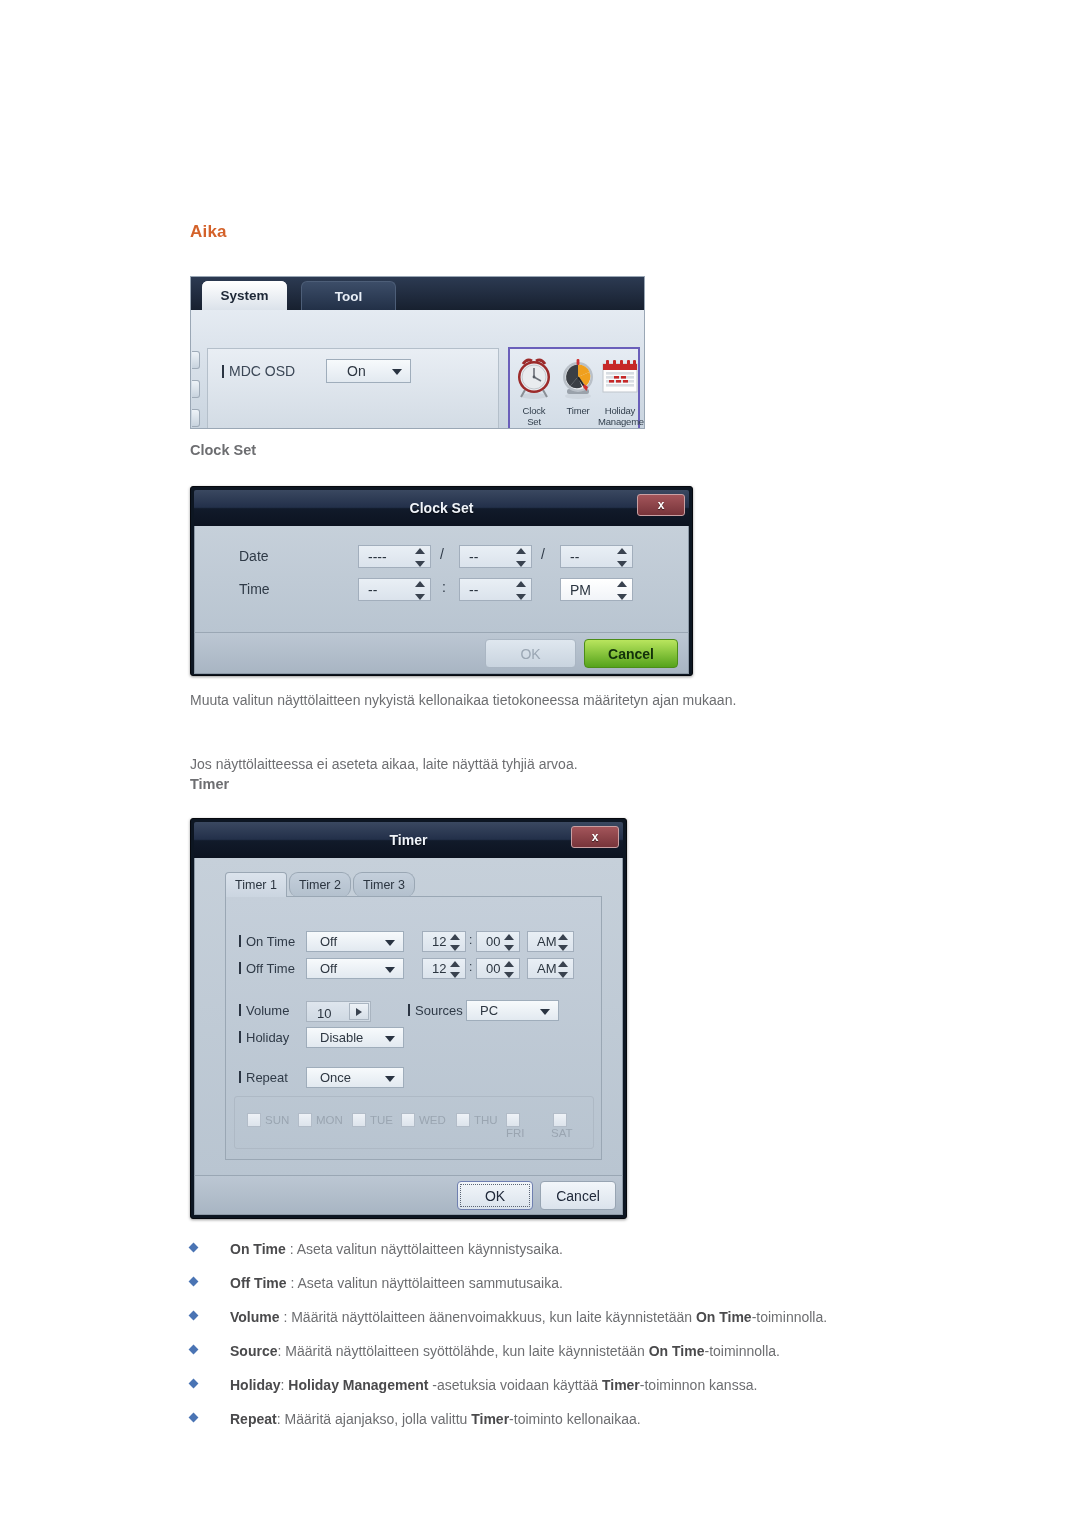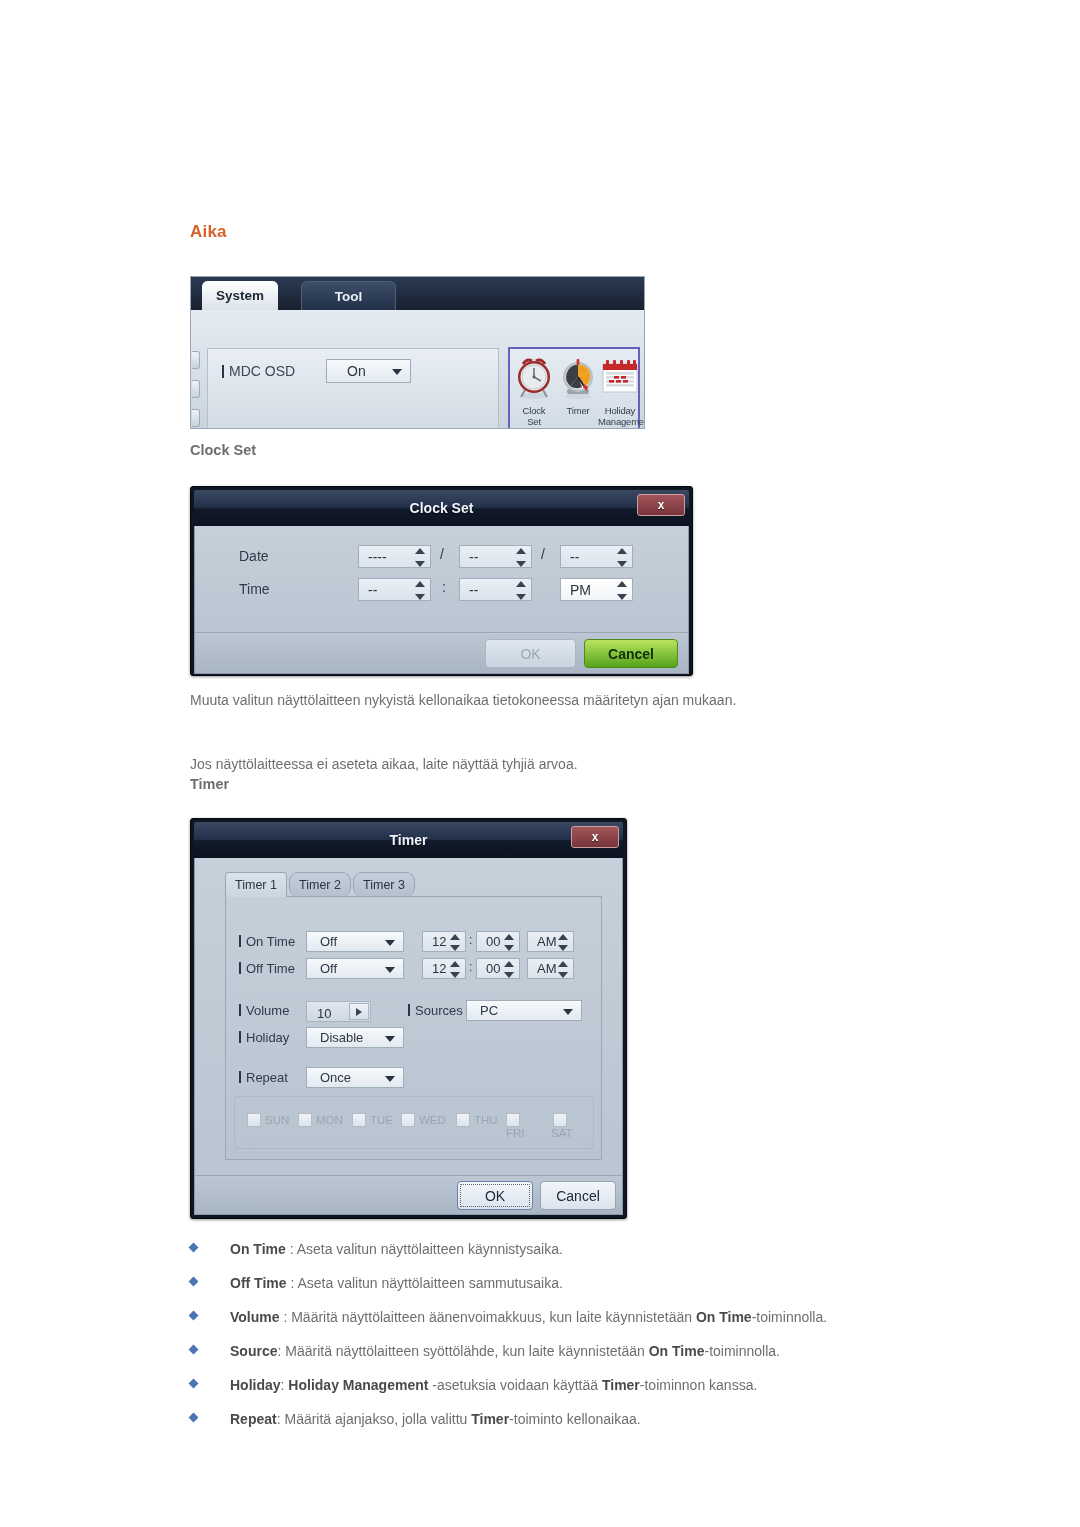--- a/index.html
+++ b/index.html
@@ -47,21 +47,21 @@
     position:absolute; left:0; top:0; width:455px; height:33px;
     background:linear-gradient(#2c3a52,#17202f);
   }
   .tab {
     position:absolute; top:4px; height:29px;
     font-size:13.5px; font-weight:bold;
     display:flex; align-items:center; justify-content:center;
     border-radius:6px 6px 0 0;
   }
   .tab.active {
-    left:11px; width:76px;
+    left:11px; width:85px;
     background:linear-gradient(#ffffff,#dbe2ea);
     color:#1d2736;
     box-shadow:inset 0 1px 0 #fff;
   }
   .tab.inactive {
     left:110px; width:95px;
     background:linear-gradient(#3c4d68,#223047);
     color:#e8eef6;
     border:1px solid #4d5e78; border-bottom:none;
   }
@@ -538,21 +538,21 @@
           <span class="lbl-tick"></span><span>Volume</span>
         </div>
         <div class="volbox" style="left:80px;top:104px;">
           <span>10</span>
           <span class="vstep"></span>
         </div>
 
         <div class="fld-label" style="position:absolute;left:182px;top:106px;font-size:13px;">
           <span class="lbl-tick"></span><span>Sources</span>
         </div>
-        <div class="combo" style="left:240px;top:103px;width:116px;height:21px;padding-left:13px;font-size:13px;">
+        <div class="combo" style="left:240px;top:103px;width:93px;height:21px;padding-left:13px;font-size:13px;">
           <span>PC</span>
           <span class="caret"></span>
         </div>
 
         <div class="fld-label" style="position:absolute;left:13px;top:133px;font-size:13px;">
           <span class="lbl-tick"></span><span>Holiday</span>
         </div>
         <div class="combo" style="left:80px;top:130px;width:98px;height:21px;padding-left:13px;font-size:13px;">
           <span>Disable</span>
           <span class="caret"></span>

